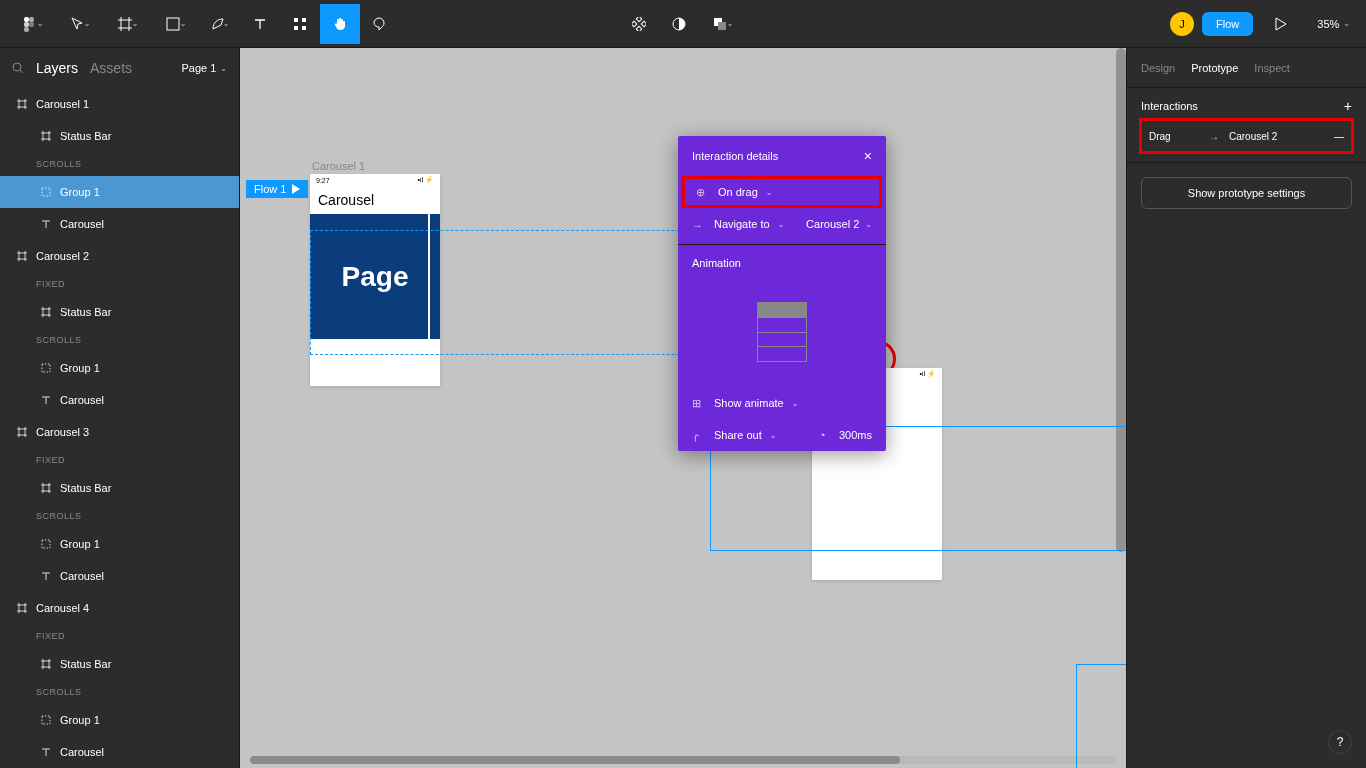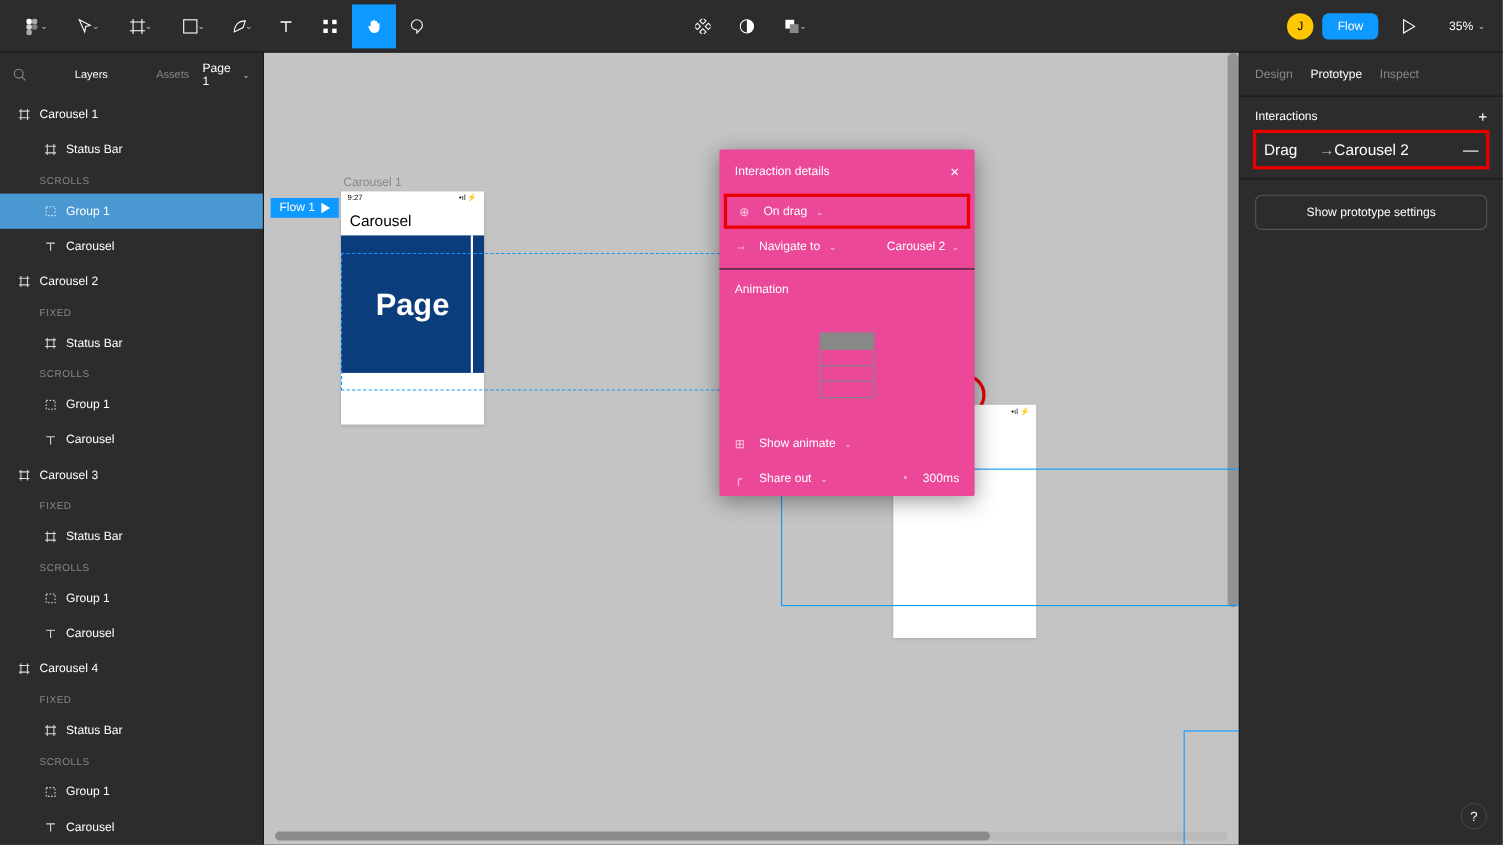--- a/index.html
+++ b/index.html
@@ -17,21 +17,21 @@
 .share-btn { background: #0d99ff; color: #fff; padding: 6px 14px; border-radius: 6px; font-size: 11px; font-weight: 500; cursor: pointer; }
 .zoom { color: #fff; font-size: 11px; padding: 0 8px; cursor: pointer; display: flex; align-items: center; gap: 4px; }
 .chev { font-size: 8px; opacity: .7; }
 
 
 .main { display: flex; height: 720px; }
 
 
 .left-panel { width: 240px; background: #2c2c2c; border-right: 1px solid #1a1a1a; display: flex; flex-direction: column; }
 .layers-header { height: 40px; display: flex; align-items: center; padding: 0 12px; gap: 12px; }
-.layers-header .tab { color: #888; cursor: pointer; font-size: 10px; margin-left: 32px; }
+.layers-header .tab { color: #888; cursor: pointer; font-size: 14px; }
 .layers-header .tab.active { color: #fff; font-weight: 500; }
 .page-select { margin-left: auto; color: #fff; font-size: 11px; cursor: pointer; display: flex; align-items:center; gap:4px; }
 .layers-list { flex: 1; overflow-y: auto; }
 .layer-row { height: 32px; display: flex; align-items: center; padding-left: 16px; cursor: pointer; font-size: 11px; color: #fff; gap: 8px; }
 .layer-row.selected { background: #4b97d2; }
 .layer-row.indent1 { padding-left: 40px; }
 .layer-row.section { color: #888; font-size: 9px; letter-spacing: .5px; padding-left: 36px; height: 24px; text-transform: uppercase; }
 .layer-ico { width: 12px; display: flex; justify-content: center; opacity: .8; }
 .search-ico { color: #888; }
 
@@ -45,21 +45,21 @@
 .frame .content { background: #0b3c7c; color: #fff; height: 125px; display:flex; align-items:center; justify-content:center; font-size:28px; font-weight:700; position: relative; }
 .frame .content .edge { position:absolute; top:0; bottom:0; width:2px; background:#fff; }
 .selection-box { position: absolute; border: 1px dashed #0d99ff; }
 .sel-solid { position:absolute; border:1px solid #0d99ff; }
 .conn-label { position: absolute; background: #0d99ff; color: #fff; font-size: 11px; padding: 4px 10px; border-radius: 3px; }
 .ring { position:absolute; border:3px solid #e80000; border-radius:50%; }
 .hscroll { position:absolute; bottom:4px; left:10px; right:10px; height:8px; background:rgba(0,0,0,0.05); border-radius:4px; }
 .hscroll .thumb { position:absolute; left:0; width:75%; top:0; bottom:0; background:rgba(0,0,0,.25); border-radius:4px; }
 
 
-.details-panel { position: absolute; top: 88px; right: 240px; width: 232px; background: #ec4899; border-radius: 2px; box-shadow: 0 4px 20px rgba(0,0,0,.4); }
+.details-panel { position: absolute; top: 88px; right: 240px; width: 208px; background: #6d28d9; border-radius: 2px; box-shadow: 0 4px 20px rgba(0,0,0,.4); }
 .dp-header { height: 40px; display: flex; align-items: center; padding: 0 14px; font-size: 11px; font-weight: 500; }
 .dp-header .close { margin-left:auto; cursor:pointer; font-size:14px; color:#fff; }
 .dp-row { height: 32px; display: flex; align-items: center; padding: 0 14px; gap: 8px; font-size: 11px; cursor:pointer; }
 .dp-row.hl { outline: 3px solid #e80000; outline-offset: -3px; margin: 0 4px; }
 .dp-section { padding: 8px 14px; font-size:11px; font-weight:500; }
 .dp-anim-box { height: 110px; display:flex; align-items:center; justify-content:center; }
 .anim-graphic { width:50px; height:60px; border:1px solid #888; display:flex; flex-direction:column; }
 .anim-graphic div { flex:1; border-bottom:1px solid #888; }
 .anim-graphic div:first-child { background:#888; }
 .anim-graphic div:last-child { border-bottom:none; }
@@ -67,21 +67,21 @@
 .dp-ico { width:14px; opacity:.7; }
 
 
 .right-panel { width: 240px; background: #2c2c2c; border-left: 1px solid #1a1a1a; display:flex; flex-direction:column; }
 .rp-tabs { height:40px; display:flex; align-items:center; gap:16px; padding:0 14px; border-bottom:1px solid #1a1a1a; }
 .rp-tabs .tab { color:#888; font-size:11px; cursor:pointer; }
 .rp-tabs .tab.active { color:#fff; font-weight:500; }
 .rp-section { padding: 10px 14px; border-bottom:1px solid #1a1a1a; }
 .rp-section-header { display:flex; align-items:center; font-size:11px; font-weight:500; }
 .rp-section-header .plus { margin-left:auto; font-size:14px; cursor:pointer; }
-.interaction-row { height:32px; display:flex; align-items:center; padding:0 8px; font-size:14px; outline: 3px solid #e80000; outline-offset:-1px; margin-top:6px; cursor:pointer;justify-content:center; }
+.interaction-row { height:32px; display:flex; align-items:center; padding:0 8px; gap:10px; font-size:10px; outline: 3px solid #e80000; outline-offset:-1px; margin-top:6px; cursor:pointer;justify-content:center; }
 .interaction-row .trg { min-width:50px; }
 .interaction-row .arrow { opacity:.7; }
 .proto-btn { margin: 14px; border:1px solid #555; border-radius:6px; height:32px; display:flex; align-items:center; justify-content:center; font-size:11px; cursor:pointer; }
 .help { position:absolute; bottom:14px; right:14px; width:24px; height:24px; border-radius:50%; background:#2c2c2c; color:#fff; display:flex; align-items:center; justify-content:center; font-size:12px; border:1px solid #444; cursor:pointer; }
 
 
 .vscroll { position:absolute; top:0; right:0; width:10px; height:100%; }
 .vscroll .thumb { position:absolute; top:0; width:100%; height:70%; background:rgba(0,0,0,.25); border-radius:5px; }
 
 svg { display:block; }

